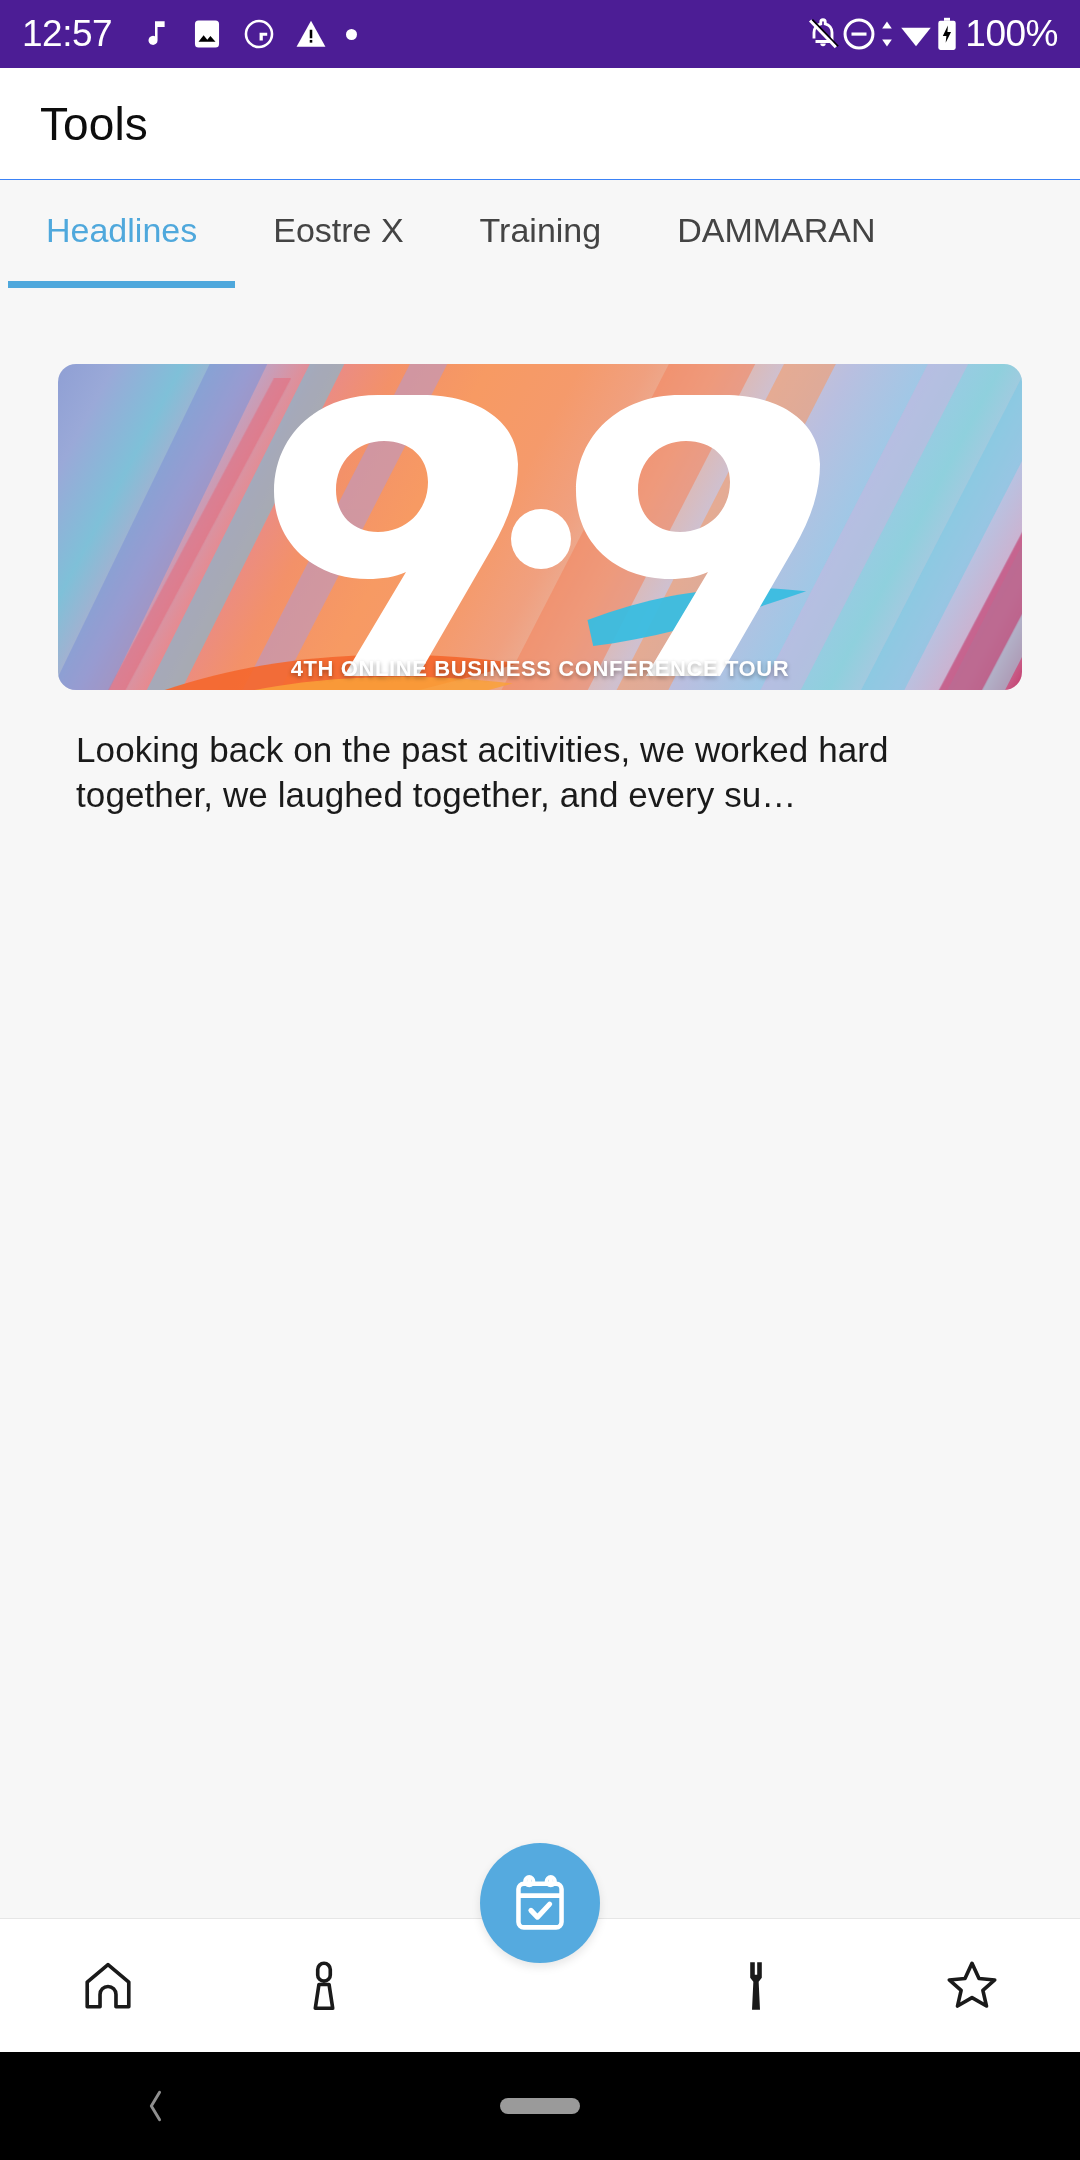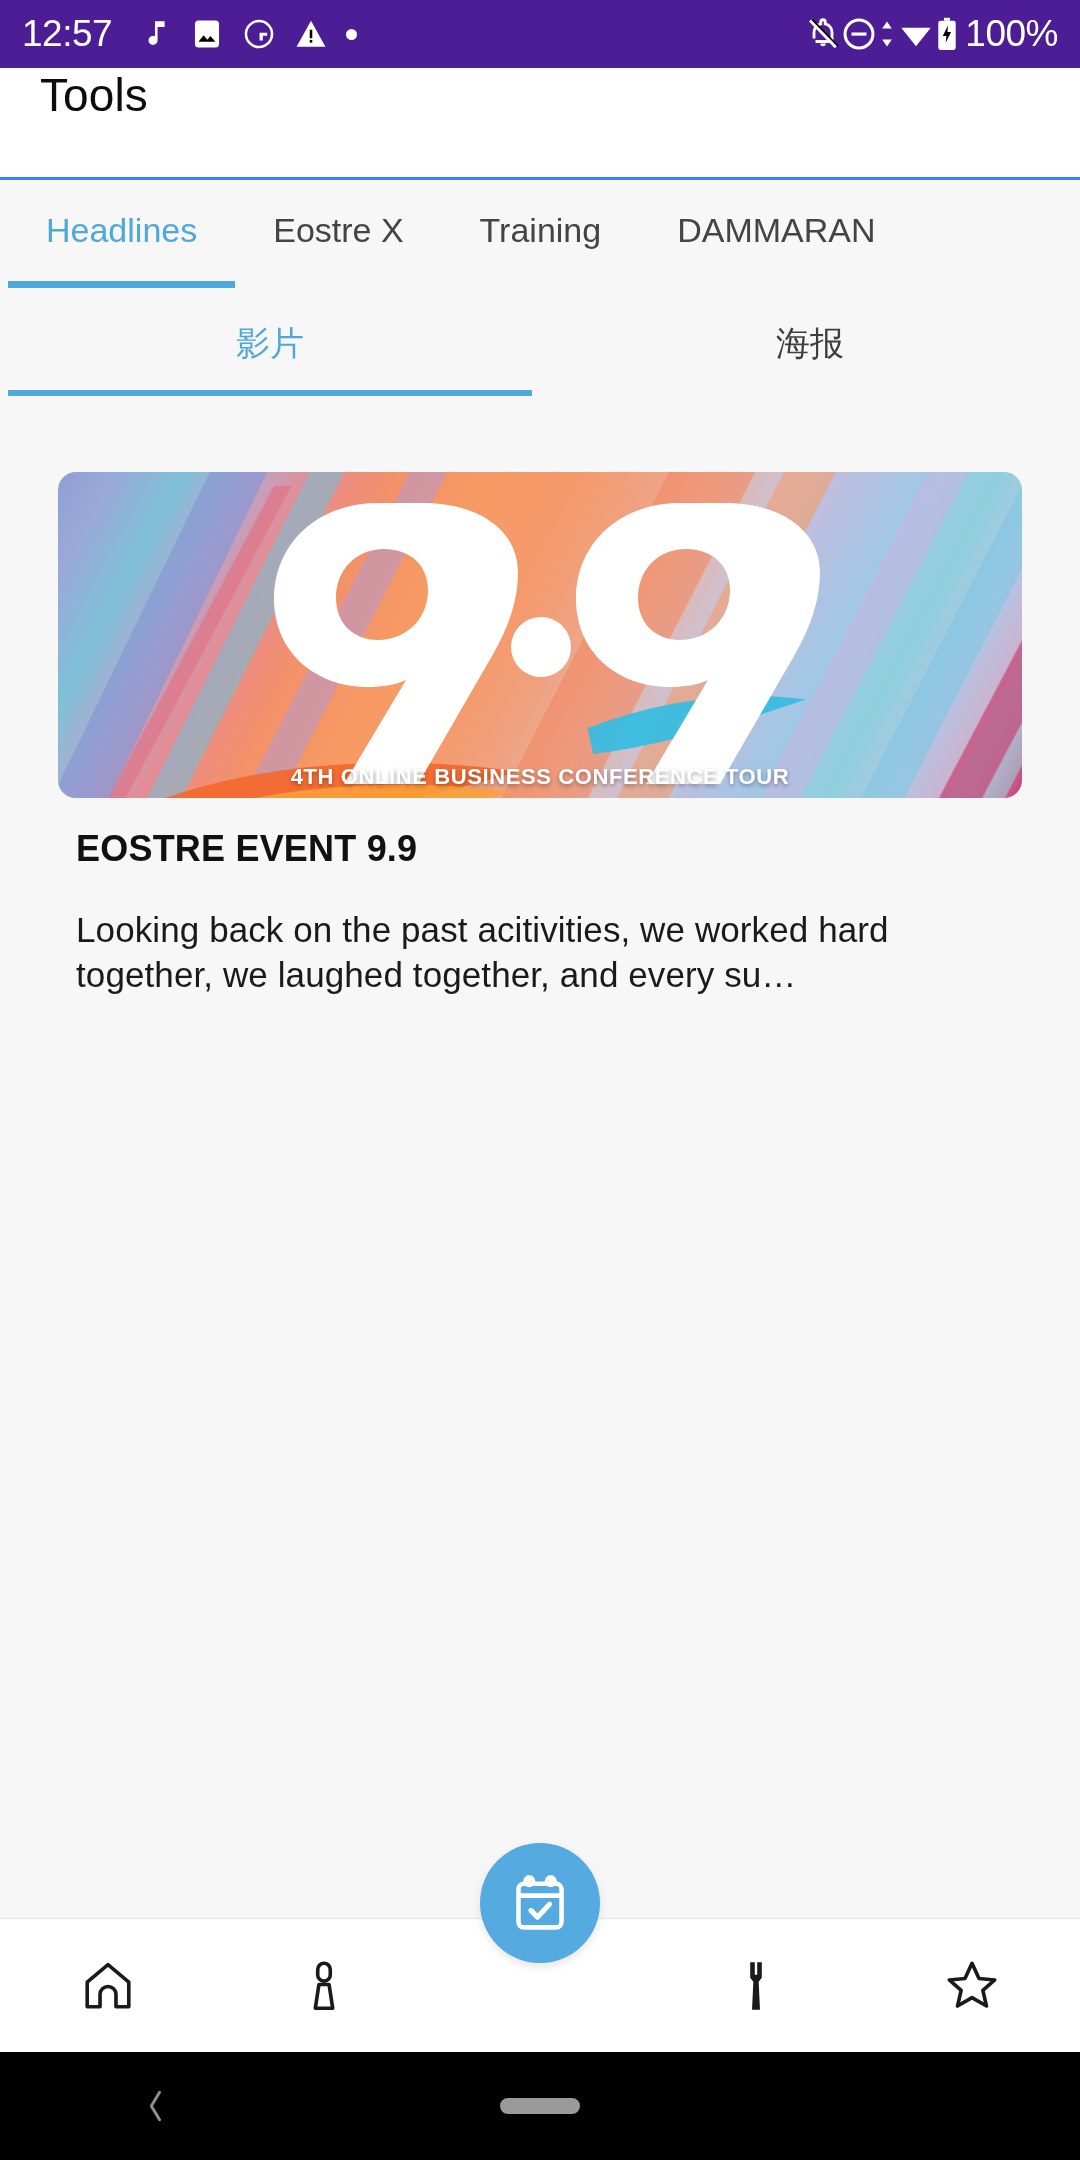--- a/index.html
+++ b/index.html
@@ -21,22 +21,22 @@
   .sb-left-icons { display:flex; align-items:center; gap:18px; margin-left:26px; }
   .sb-spacer { flex:1 1 auto; }
   .sb-right-icons { display:flex; align-items:center; }
   .sb-batt-text { font-size:37px; font-weight:400; margin-left:6px; letter-spacing:-0.5px; }
   .sb-ic { display:block; }
   .dot-ic { width:11px; height:11px; border-radius:50%; background:#fff; }
 
   
   .appbar {
     height:112px; background:#fff; flex:0 0 auto;
-    display:flex; align-items:flex-start; padding:0 40px;
-    border-bottom:3px solid #3b82f6;
+    display:flex; align-items:center; padding:0 40px;
+    border-bottom:1px solid #3b82f6;
   }
   .appbar-title { font-size:46px; color:#0d0d0d; font-weight:400; letter-spacing:0.1px; }
 
   
   .content { flex:1 1 auto; background:#f7f7f7; position:relative; overflow:hidden; }
 
   
   .tabs-primary {
     height:100px; display:flex; align-items:stretch;
     position:relative; padding-left:8px;
@@ -197,28 +197,20 @@
         </div>
         <div class="tab-p">
           <span>Training</span>
         </div>
         <div class="tab-p">
           <span>DAMMARAN</span>
         </div>
       </div>
     </div>
 
-    <div class="tabs-secondary">
-      <div class="tab-s active">
-        <span>影片</span>
-      </div>
-      <div class="tab-s">
-        <span>海报</span>
-      </div>
-    </div>
 
     <div class="article">
       <div class="hero">
         <svg class="hero-streaks" viewBox="0 0 670 326" preserveAspectRatio="none">
           <g opacity="0.55">
             <path d="M-40 300 L120 -30 L160 -30 L0 300z" fill="#7d93d6"></path>
             <path d="M10 330 L190 -30 L214 -30 L34 330z" fill="#6fc4dd"></path>
             <path d="M70 340 L260 -30 L286 -30 L96 340z" fill="#b49ad0"></path>
             <path d="M250 340 L440 -30 L500 -30 L310 340z" fill="#f4845d"></path>
             <path d="M330 340 L520 -30 L556 -30 L366 340z" fill="#f79a63"></path>
@@ -243,21 +235,20 @@
               <path d="M168 18 c-60 0 -104 40 -104 96 0 52 40 88 94 88 14 0 27 -2 38 -7 l-62 104 h74 l74 -128 c18 -31 26 -58 26 -84 0 -41 -38 -69 -96 -69 z m6 46 c26 0 44 16 44 41 0 29 -22 50 -50 50 -25 0 -42 -17 -42 -42 0 -29 21 -49 48 -49 z"></path>
 
               <path d="M470 18 c-60 0 -104 40 -104 96 0 52 40 88 94 88 14 0 27 -2 38 -7 l-62 104 h74 l74 -128 c18 -31 26 -58 26 -84 0 -41 -38 -69 -96 -69 z m6 46 c26 0 44 16 44 41 0 29 -22 50 -50 50 -25 0 -42 -17 -42 -42 0 -29 21 -49 48 -49 z"></path>
 
               <circle cx="331" cy="162" r="30"></circle>
             </g>
           </svg>
         </div>
         <div class="hero-caption">4TH ONLINE BUSINESS CONFERENCE TOUR</div>
       </div>
-      <div class="article-title">EOSTRE EVENT 9.9</div>
       <div class="article-desc">Looking back on the past acitivities, we worked hard together, we laughed together, and every su…</div>
     </div>
   </div>
 
   <div class="bottomnav">
     <div class="nav-item">
       <svg width="58" height="58" viewBox="0 0 24 24">
         <path fill="none" stroke="#1a1a1a" stroke-width="1.5" stroke-linejoin="round" d="M3.4 20.6V10.4L12 3.2l8.6 7.2v10.2h-5.3v-5.1a3.3 3.3 0 0 0-6.6 0v5.1z"></path>
       </svg>
     </div>

